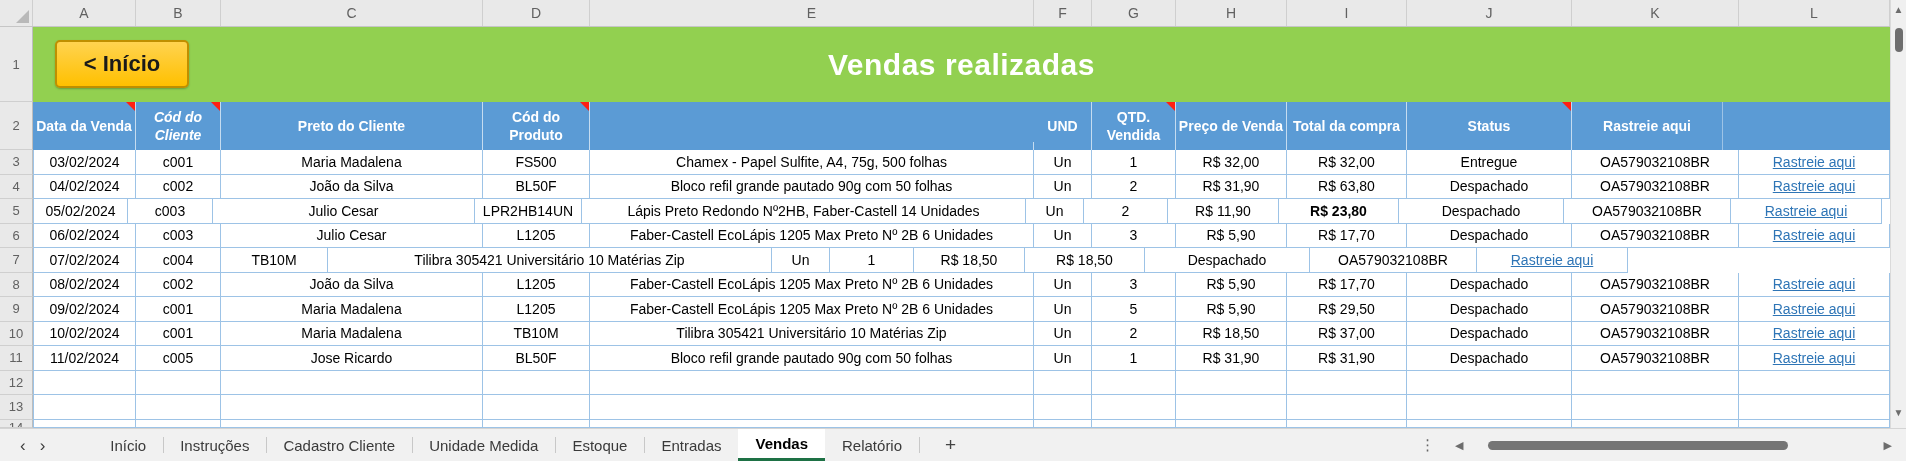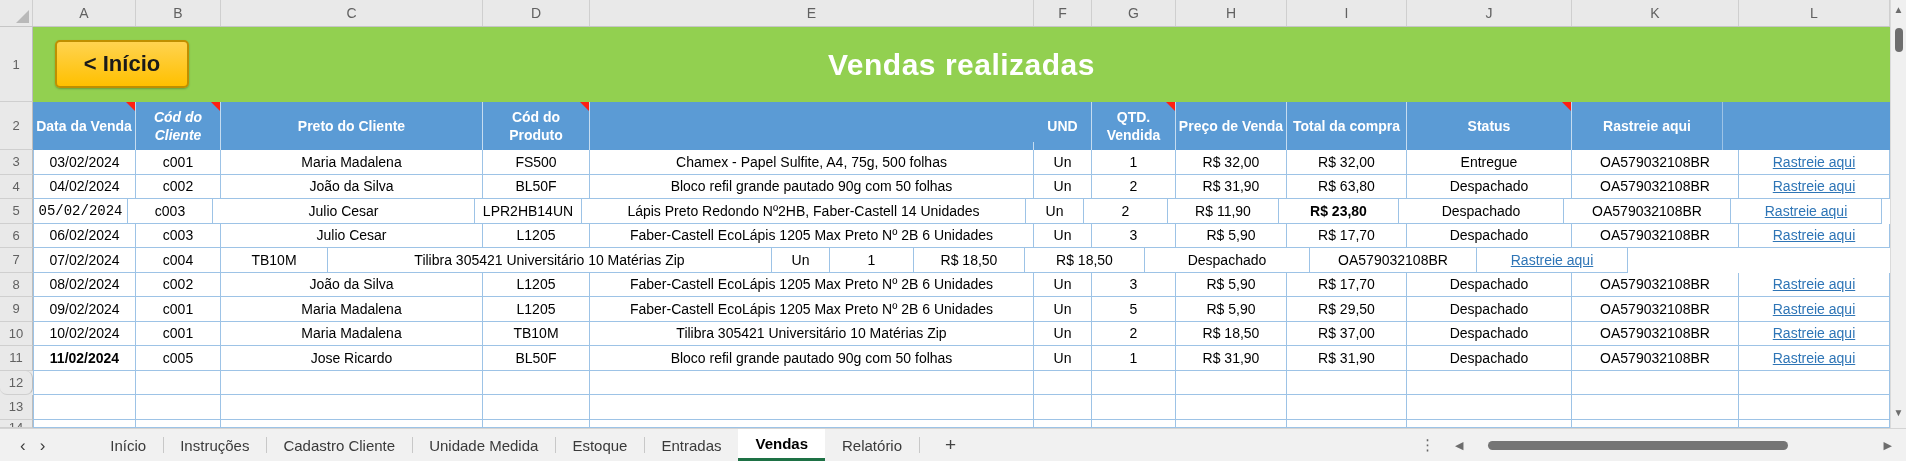--- a/index.html
+++ b/index.html
@@ -103,21 +103,21 @@
       <div class="rownum" style="height: 48px;">2</div>
       <div class="rownum" style="height: 24.5px;">3</div>
       <div class="rownum" style="height: 24.5px;">4</div>
       <div class="rownum" style="height: 24.5px;">5</div>
       <div class="rownum" style="height: 24.5px;">6</div>
       <div class="rownum" style="height: 24.5px;">7</div>
       <div class="rownum" style="height: 24.5px;">8</div>
       <div class="rownum" style="height: 24.5px;">9</div>
       <div class="rownum" style="height: 24.5px;">10</div>
       <div class="rownum" style="height: 24.5px;">11</div>
-      <div class="rownum" style="height: 24.5px; border-radius: 7px;">12</div>
+      <div class="rownum" style="height: 24.5px;">12</div>
       <div class="rownum" style="height: 24.5px;">13</div>
       <div class="rownum sliver" style="height: 8.5px;">14</div>
     </div>
 
   <div class="titleband">
     <div class="bigtitle">Vendas realizadas</div>
     <div class="backbtn">&lt; Início</div>
   </div>
 
   <div class="thead">
@@ -188,21 +188,21 @@
         <div class="cell" style="width: 84px;">2</div>
         <div class="cell" style="width: 111px;">R$ 31,90</div>
         <div class="cell" style="width: 120px;">R$ 63,80</div>
         <div class="cell" style="width: 165px;">Despachado</div>
         <div class="cell" style="width: 167px;">OA579032108BR</div>
         <div class="cell" style="width: 151px;">
           <span class="link">Rastreie aqui</span>
         </div>
       </div>
       <div class="row">
-        <div class="cell" style="width: 95px; font-family: Liberation Mono, monospace;">05/02/2024</div>
+        <div class="cell" style="width: 95px;">05/02/2024</div>
         <div class="cell" style="width: 85px;">c003</div>
         <div class="cell" style="width: 262px;">Julio Cesar</div>
         <div class="cell" style="width: 107px;">LPR2HB14UN</div>
         <div class="cell" style="width: 444px;">Lápis Preto Redondo Nº2HB, Faber-Castell 14 Unidades</div>
         <div class="cell" style="width: 58px;">Un</div>
         <div class="cell" style="width: 84px;">2</div>
         <div class="cell" style="width: 111px;">R$ 11,90</div>
         <div class="cell" style="width: 120px; font-weight: bold;">R$ 23,80</div>
         <div class="cell" style="width: 165px;">Despachado</div>
         <div class="cell" style="width: 167px;">OA579032108BR</div>
@@ -283,21 +283,21 @@
         <div class="cell" style="width: 84px;">2</div>
         <div class="cell" style="width: 111px;">R$ 18,50</div>
         <div class="cell" style="width: 120px;">R$ 37,00</div>
         <div class="cell" style="width: 165px;">Despachado</div>
         <div class="cell" style="width: 167px;">OA579032108BR</div>
         <div class="cell" style="width: 151px;">
           <span class="link">Rastreie aqui</span>
         </div>
       </div>
       <div class="row">
-        <div class="cell" style="width: 103px; font-weight: bold;">11/02/2024</div>
+        <div class="cell" style="width: 103px;">11/02/2024</div>
         <div class="cell" style="width: 85px;">c005</div>
         <div class="cell" style="width: 262px;">Jose Ricardo</div>
         <div class="cell" style="width: 107px;">BL50F</div>
         <div class="cell" style="width: 444px;">Bloco refil grande pautado 90g com 50 folhas</div>
         <div class="cell" style="width: 58px;">Un</div>
         <div class="cell" style="width: 84px;">1</div>
         <div class="cell" style="width: 111px;">R$ 31,90</div>
         <div class="cell" style="width: 120px;">R$ 31,90</div>
         <div class="cell" style="width: 165px;">Despachado</div>
         <div class="cell" style="width: 167px;">OA579032108BR</div>

